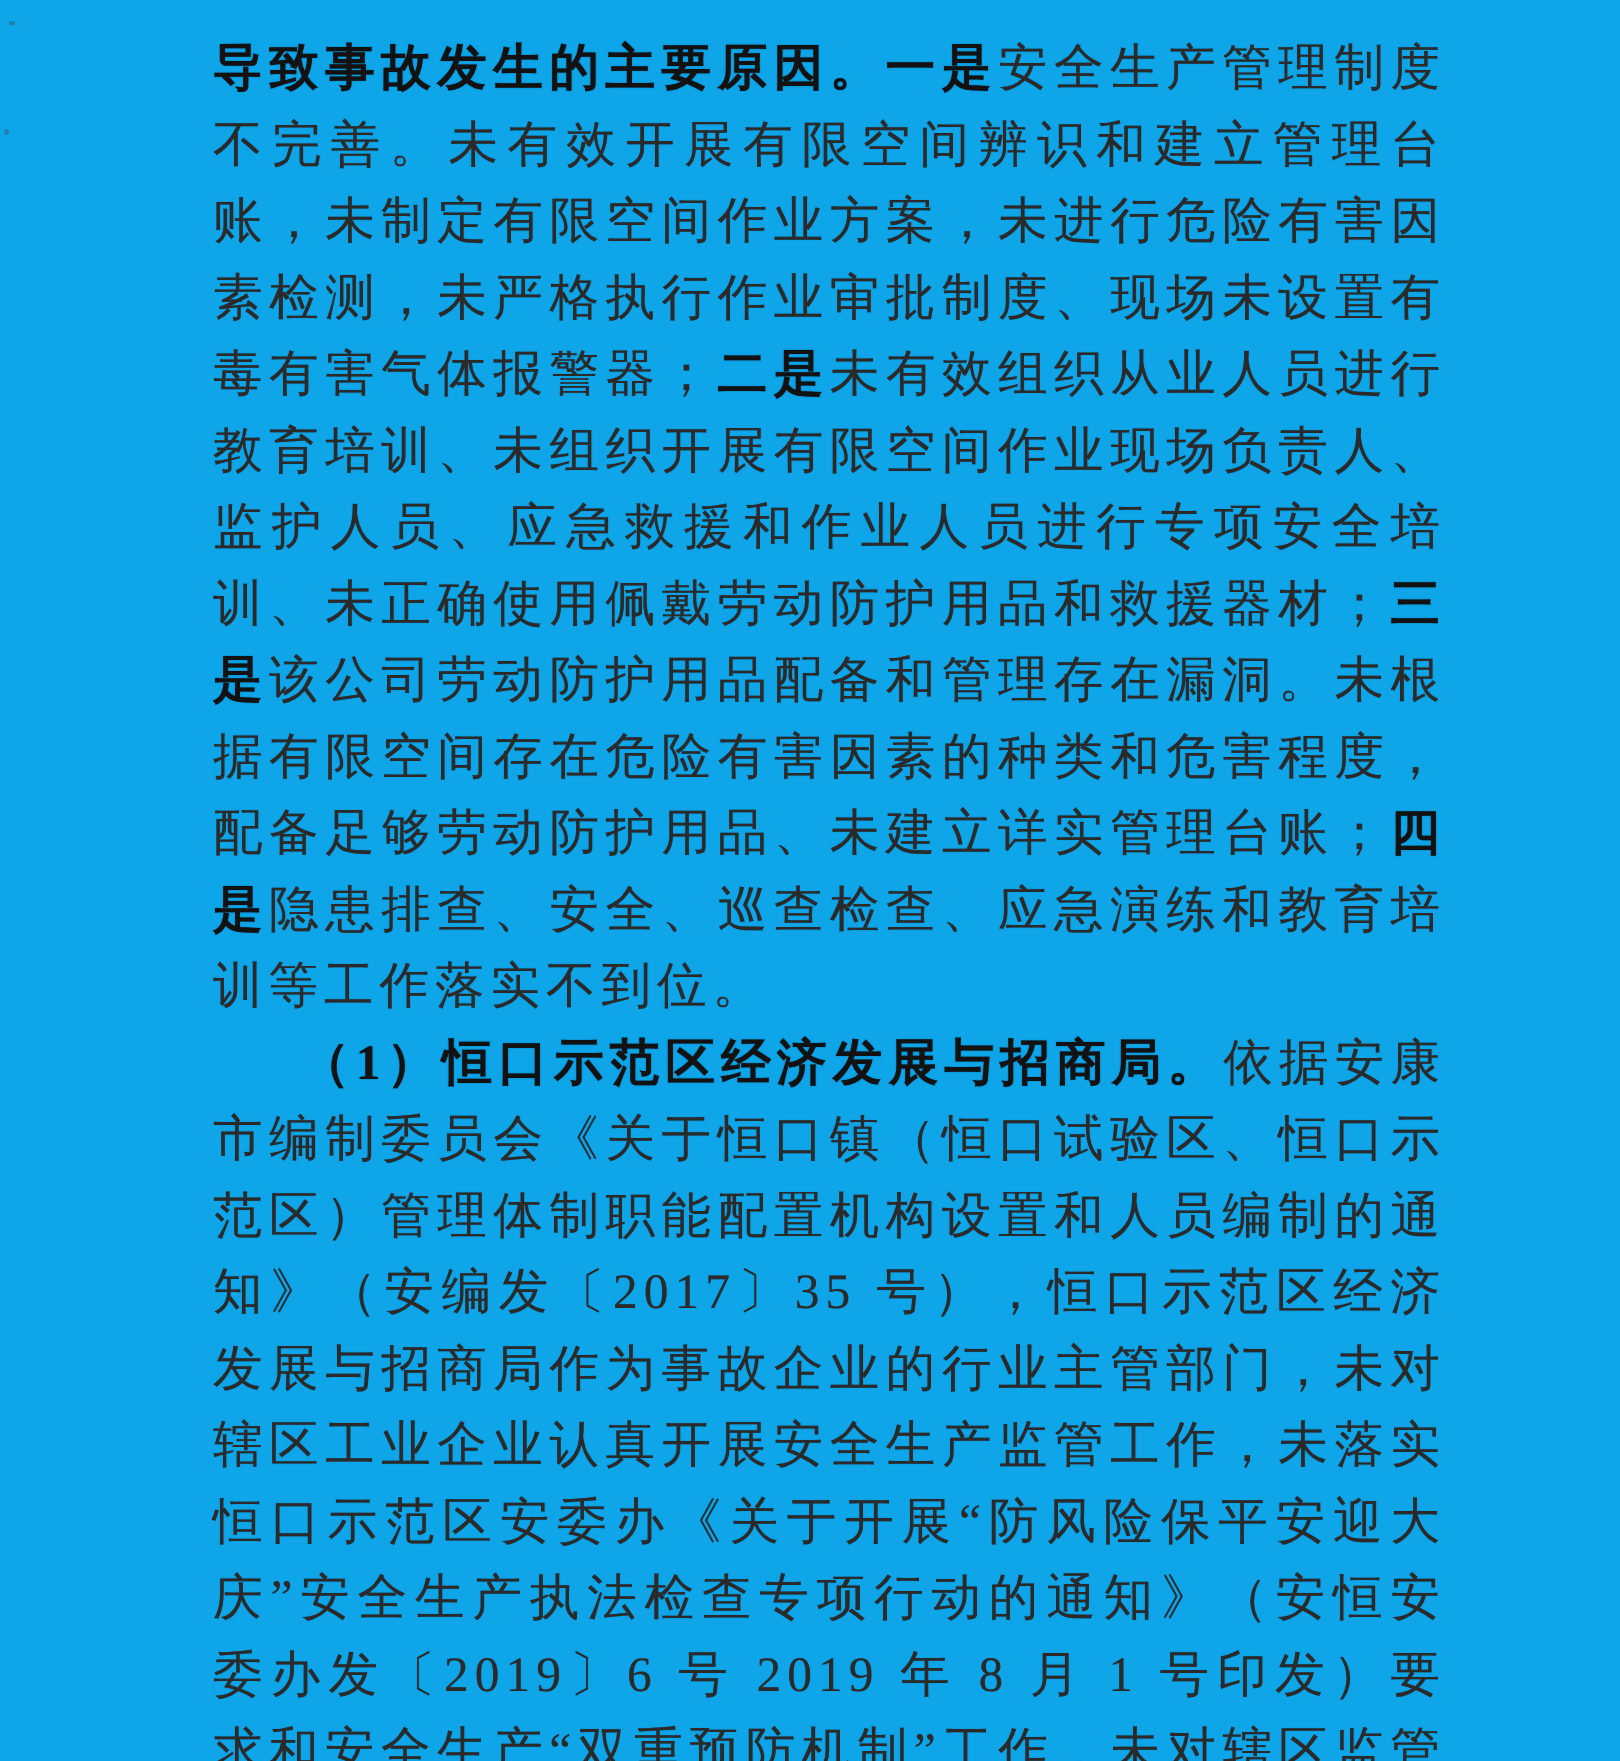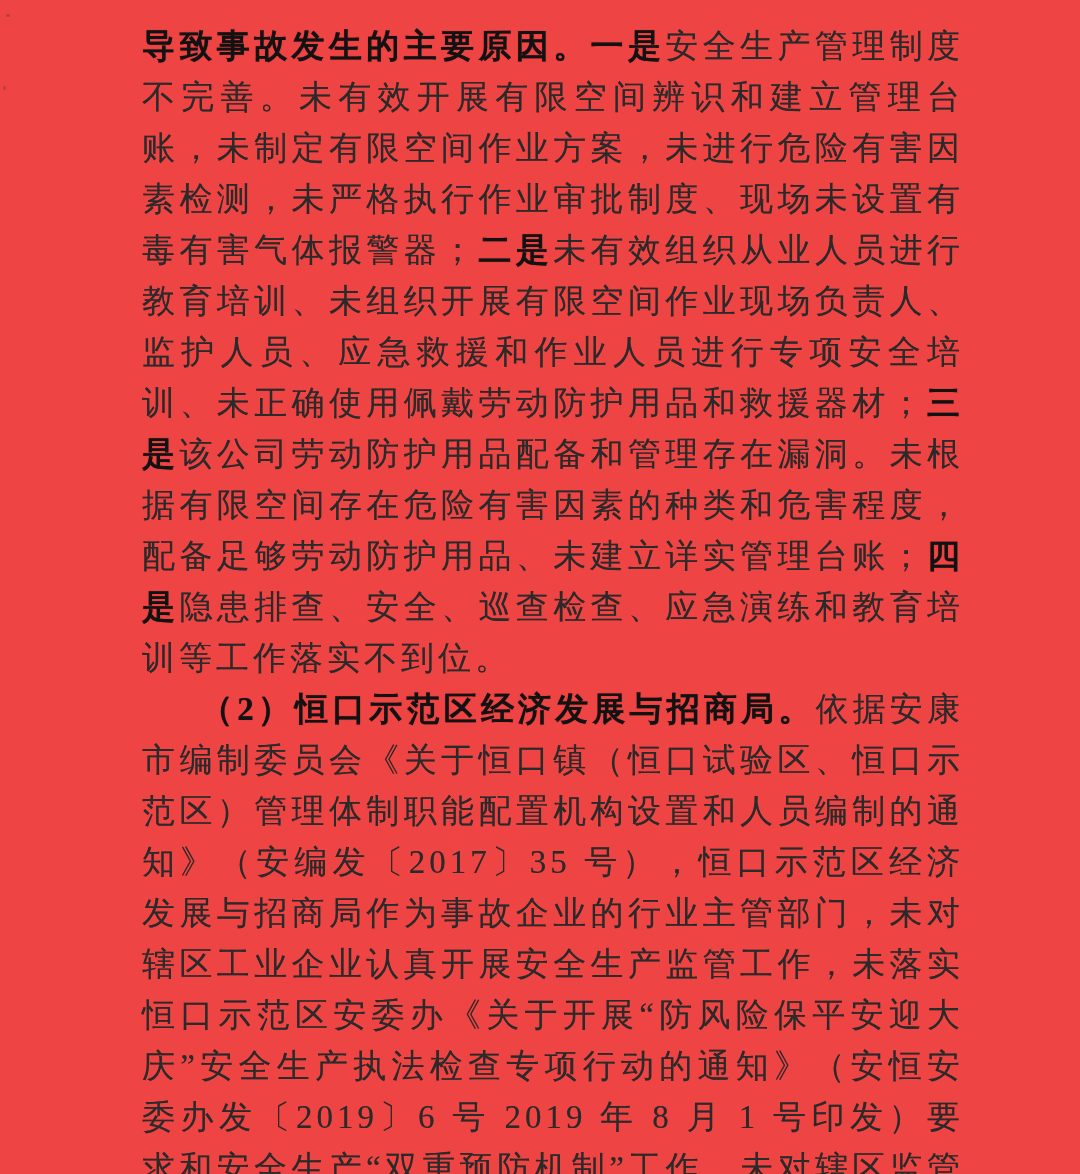--- a/index.html
+++ b/index.html
@@ -4,21 +4,21 @@
 <style>
   html, body {
     margin: 0;
     padding: 0;
     background: #ffffff;
   }
   .page {
     position: relative;
     width: 1080px;
     height: 1174px;
-    background: #ef4444;
+    background: #0ea5e9;
     overflow: hidden;
     font-family: "Liberation Serif", serif;
   }
   .content {
     position: absolute;
     left: 142px;
     top: 21px;
     width: 822px;
     color: #2a2a2a;
     font-size: 33px;
@@ -56,15 +56,15 @@
   .speck-b { left: 3px; top: 86px; width: 3px; height: 4px; }
 </style>
 </head>
 <body>
 
 <div class="page">
   <div class="scan-speck speck-a"></div>
   <div class="scan-speck speck-b"></div>
   <div class="content">
       <p class="para"><span class="run run-bold">导致事故发生的主要原因。一是</span><span class="run">安全生产管理制度不完善。未有效开展有限空间辨识和建立管理台账，未制定有限空间作业方案，未进行危险有害因素检测，未严格执行作业审批制度、现场未设置有毒有害气体报警器；</span><span class="run run-bold">二是</span><span class="run">未有效组织从业人员进行教育培训、未组织开展有限空间作业现场负责人、监护人员、应急救援和作业人员进行专项安全培训、未正确使用佩戴劳动防护用品和救援器材；</span><span class="run run-bold">三是</span><span class="run">该公司劳动防护用品配备和管理存在漏洞。未根据有限空间存在危险有害因素的种类和危害程度，配备足够劳动防护用品、未建立详实管理台账；</span><span class="run run-bold">四是</span><span class="run">隐患排查、安全、巡查检查、应急演练和教育培训等工作落实不到位。</span></p>
-      <p class="para indent"><span class="run run-bold">（2）恒口示范区经济发展与招商局。</span><span class="run">依据安康市编制委员会《关于恒口镇（恒口试验区、恒口示范区）管理体制职能配置机构设置和人员编制的通知》（安编发〔2017〕35 号），恒口示范区经济发展与招商局作为事故企业的行业主管部门，未对辖区工业企业认真开展安全生产监管工作，未落实恒口示范区安委办《关于开展“防风险保平安迎大庆”安全生产执法检查专项行动的通知》（安恒安委办发〔2019〕6 号 2019 年 8 月 1 号印发）要求和安全生产“双重预防机制”工作，未对辖区监管对象开展危险辨识和隐患排查治理工作；</span></p>
+      <p class="para indent"><span class="run run-bold">（1）恒口示范区经济发展与招商局。</span><span class="run">依据安康市编制委员会《关于恒口镇（恒口试验区、恒口示范区）管理体制职能配置机构设置和人员编制的通知》（安编发〔2017〕35 号），恒口示范区经济发展与招商局作为事故企业的行业主管部门，未对辖区工业企业认真开展安全生产监管工作，未落实恒口示范区安委办《关于开展“防风险保平安迎大庆”安全生产执法检查专项行动的通知》（安恒安委办发〔2019〕6 号 2019 年 8 月 1 号印发）要求和安全生产“双重预防机制”工作，未对辖区监管对象开展危险辨识和隐患排查治理工作；</span></p>
     </div>
 </div>
 
 </body></html>

